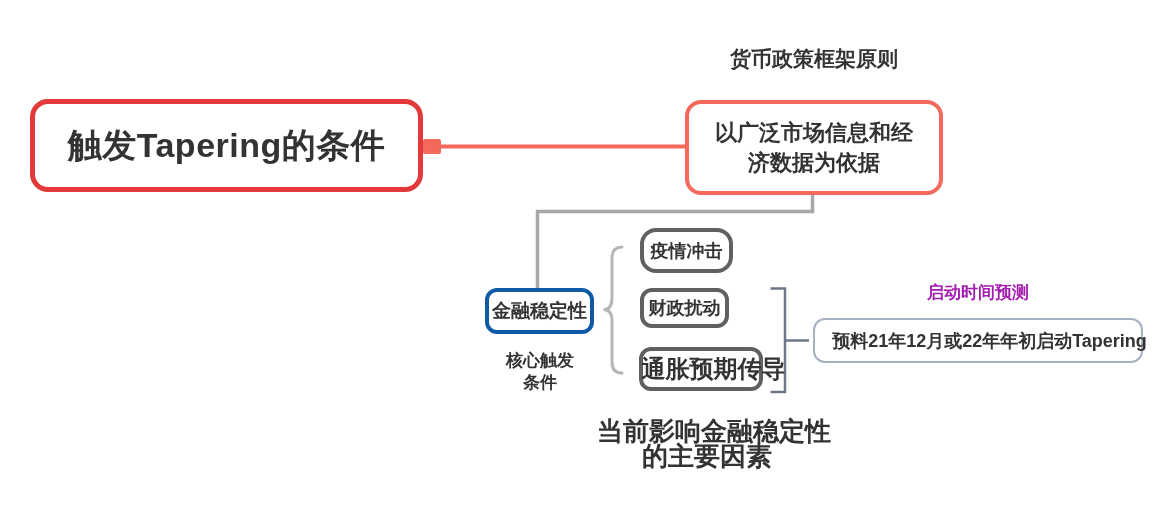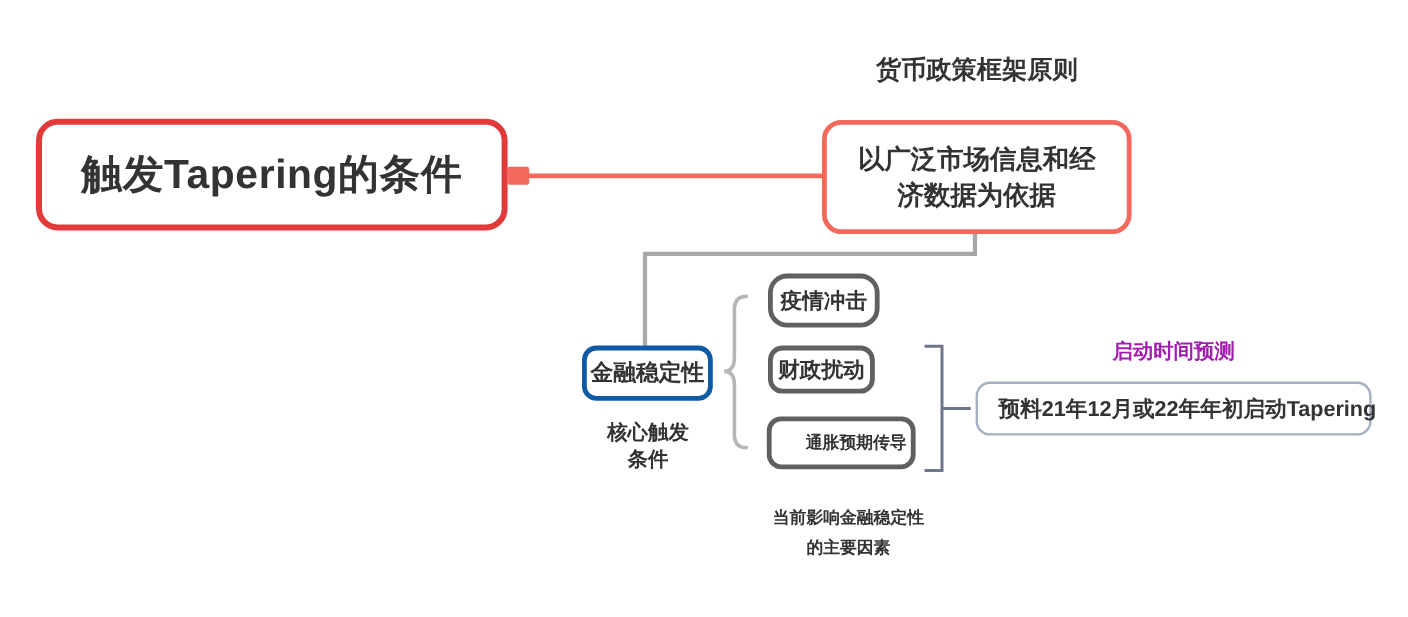--- a/index.html
+++ b/index.html
@@ -70,25 +70,25 @@
   .node-factor-1 {
     left: 640px; top: 228px; width: 93px; height: 45px;
     border-width: 4px; border-radius: 16px; font-size: 18px;
   }
   .node-factor-2 {
     left: 640px; top: 288px; width: 89px; height: 40px;
     border-width: 4px; border-radius: 12px; font-size: 18px;
   }
   .node-factor-3 {
     left: 639px; top: 347px; width: 124px; height: 44px;
-    border-width: 4px; border-radius: 12px; font-size: 14px; padding-left: 25px;
+    border-width: 4px; border-radius: 12px; font-size: 24px; padding-left: 25px;
   }
   .label-factors-caption {
     left: 597px; top: 419px; width: 220px;
-    font-size: 14px; line-height: 25px;
+    font-size: 26px; line-height: 25px;
   }
   .label-timing-title {
     left: 813px; top: 283px; width: 330px;
     font-size: 17px; line-height: 20px;
   }
   .node-timing {
     left: 813px; top: 318px; width: 330px; height: 45px;
     border-width: 2.5px; border-radius: 12px;
     font-size: 18px;
   }

